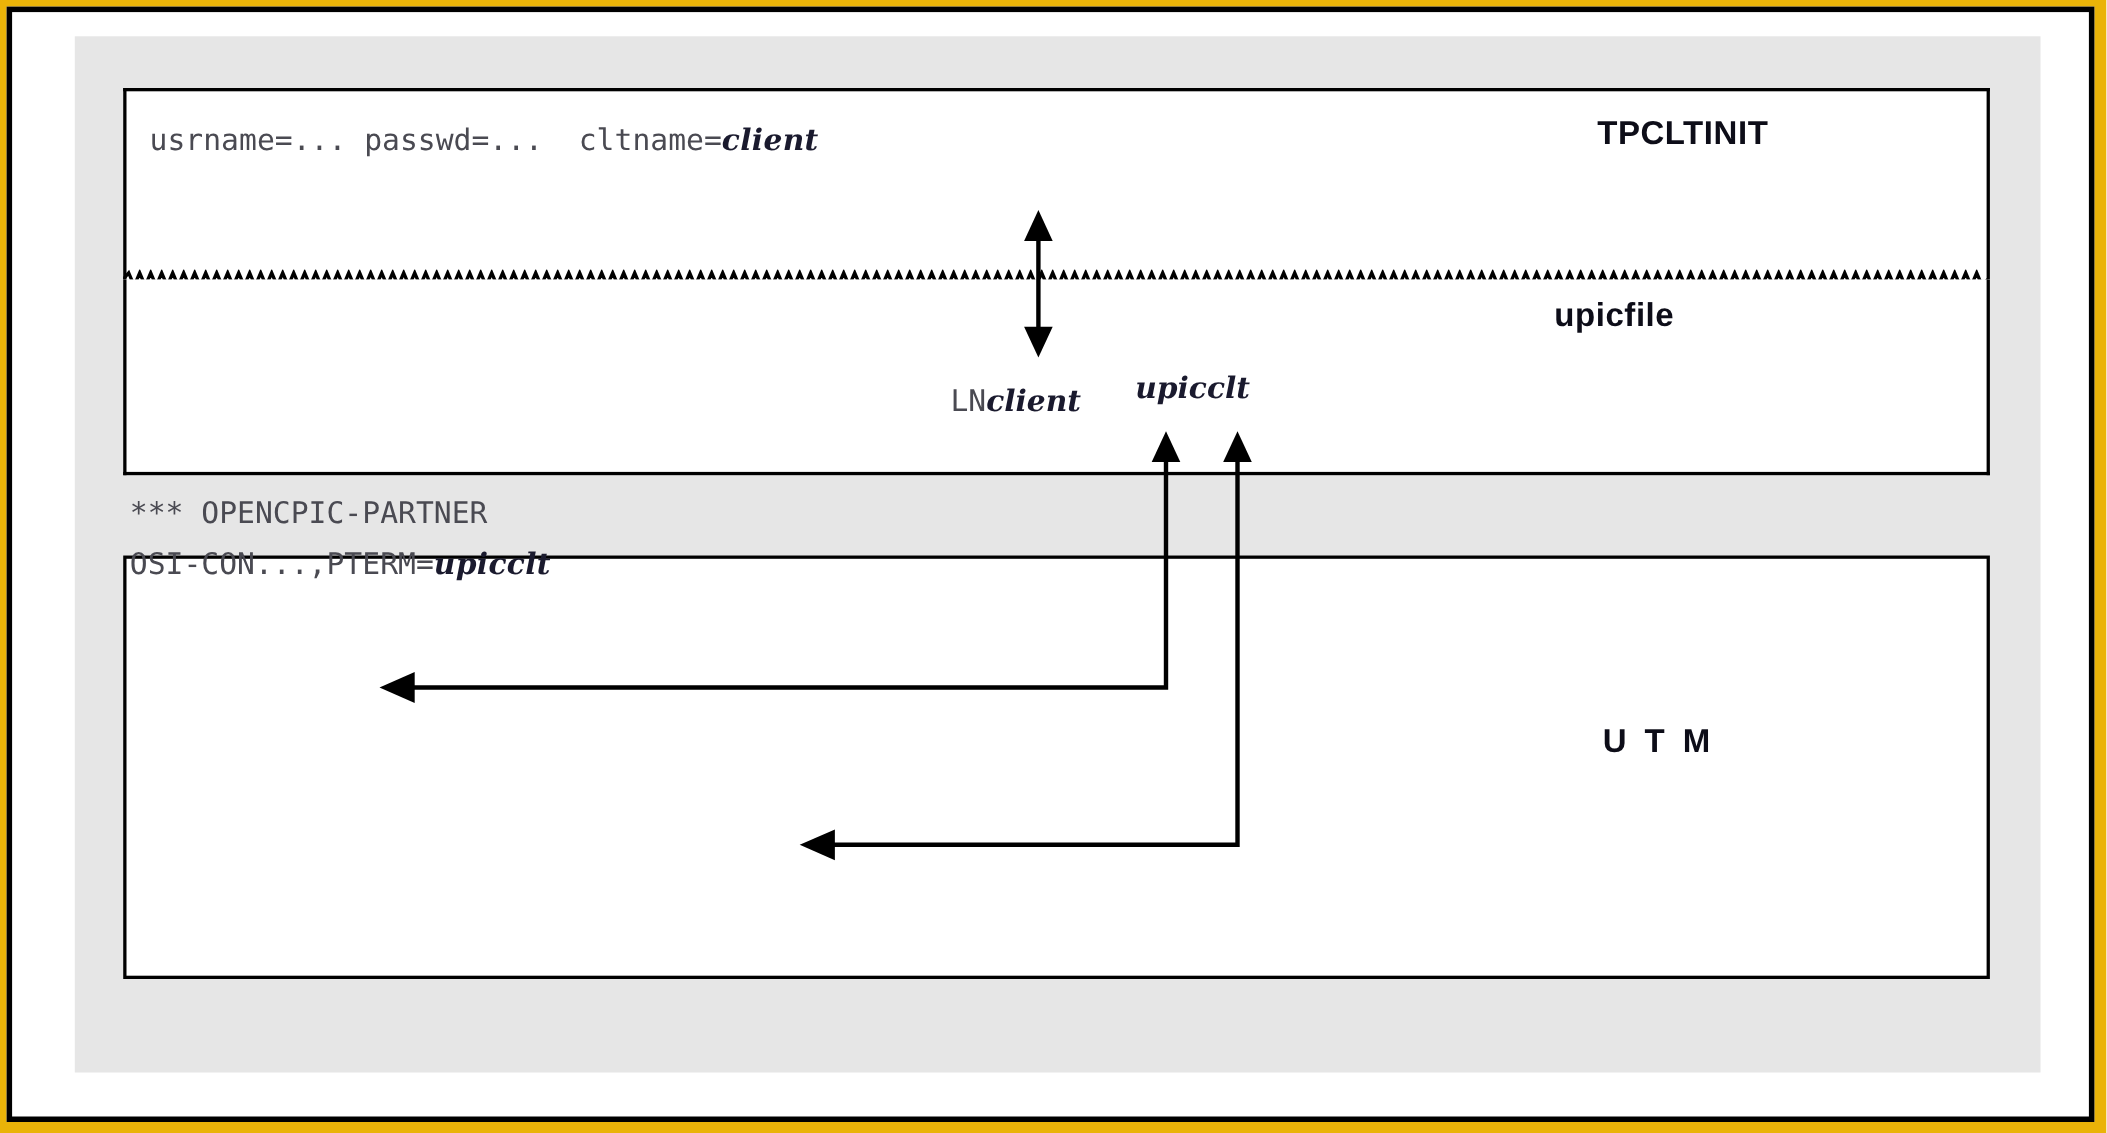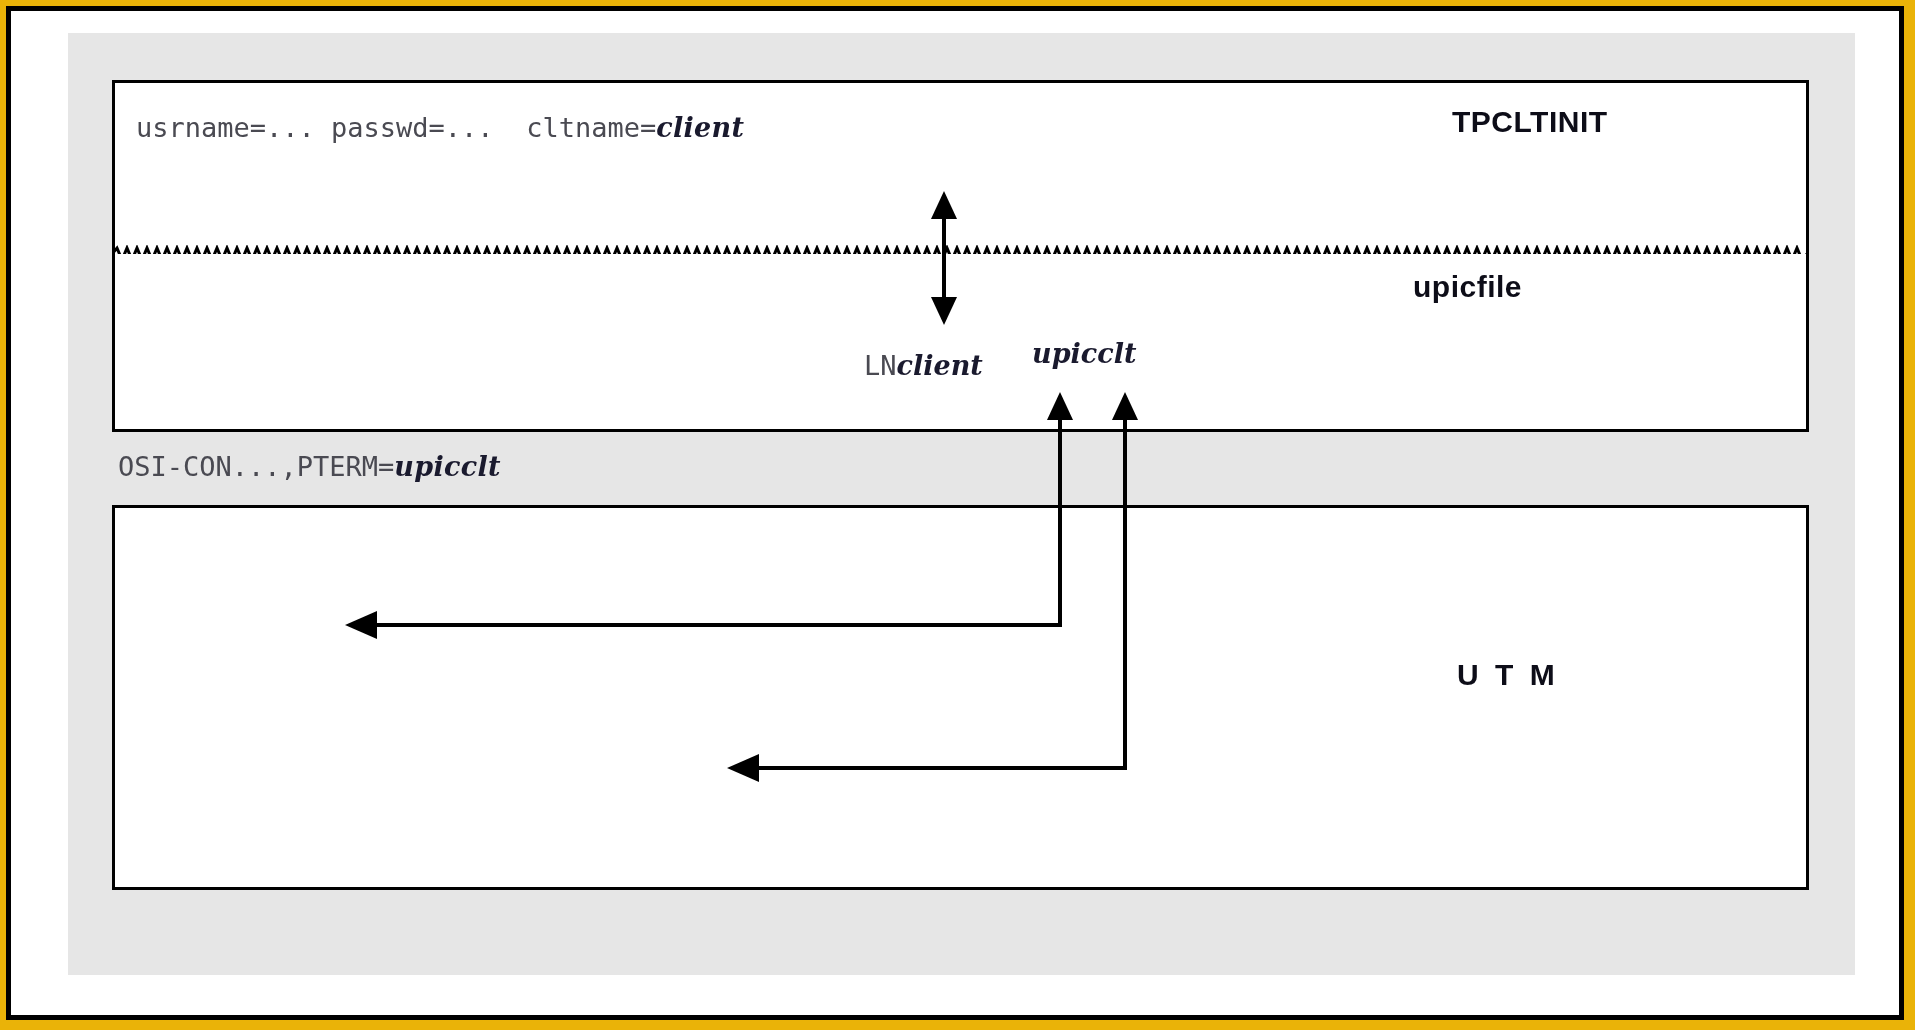--- a/index.html
+++ b/index.html
@@ -189,20 +189,21 @@
 
   <div class="midlabel" id="label-lnclient"><span>LN</span><span class="em">client</span></div>
 
   <div class="midlabel" id="label-upicclt"><span></span><span class="em">upicclt</span></div>
 
   <div class="component-label" id="label-upicfile">upicfile</div>
 
   <div class="box" id="box-utm"></div>
 
   <div id="utm-code">
+    <div class="mono-line"><span>*** OPENCPIC-PARTNER</span><span class="em"></span></div>
     <div class="mono-line"><span>OSI-CON...,PTERM=</span><span class="em">upicclt</span></div>
   </div>
 
   <div class="component-label" id="label-utm">U T M</div>
 
   <svg id="connectors" viewBox="0 0 1915 1030">
     <defs>
       <marker id="arrow-up" viewBox="0 0 12 12" refX="6" refY="2" markerWidth="9" markerHeight="9" orient="auto-start-reverse">
         <path d="M6,0 L12,12 L0,12 Z" fill="#000000"></path>
       </marker>

